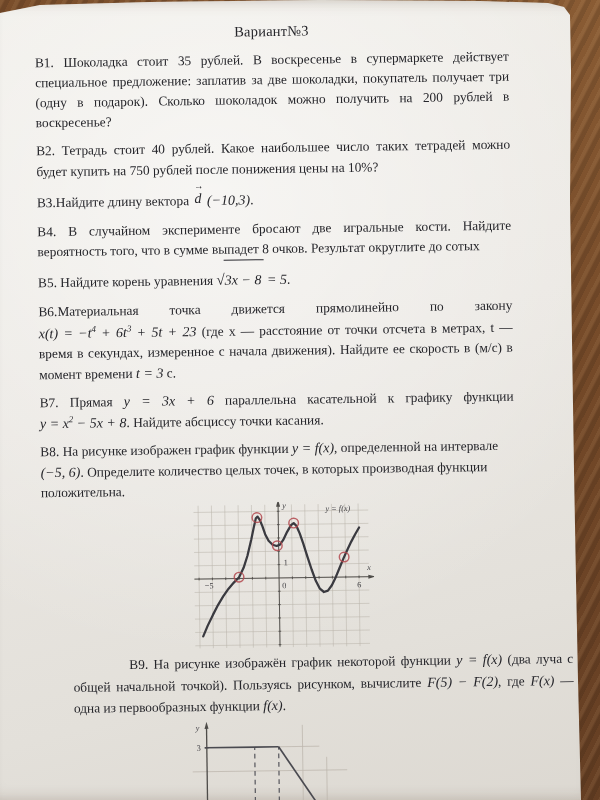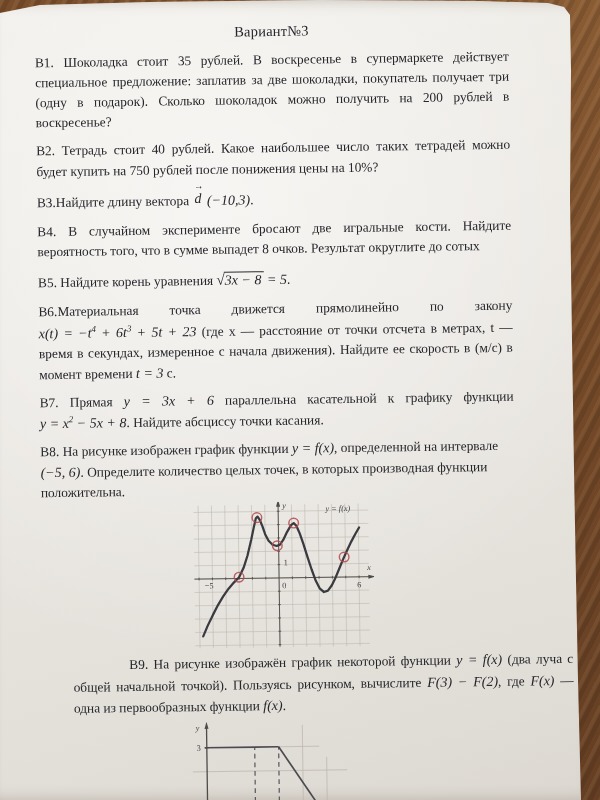--- a/index.html
+++ b/index.html
@@ -26,21 +26,21 @@
         color:#26262b;}
   .title{text-align:center;font-size:14.5px;letter-spacing:.2px;margin:2px 0 10px;font-weight:normal;}
   .prob{font-size:13.4px;line-height:1.5;text-align:justify;margin:0 0 8px;}
   .prob .math{font-size:14px;font-style:italic;white-space:nowrap;}
   .prob sup{font-size:9px;font-style:italic;}
   .m-b1{margin-bottom:8px}.m-b2{margin-bottom:8px}.m-b3{margin-bottom:9px}
   .m-b4{margin-bottom:9px}.m-b5{margin-bottom:9px}.m-b6{margin-bottom:7px}
   .m-b7{margin-bottom:7px}.m-b8{margin-bottom:2px;text-align:left}
   .m-b9{margin:0 0 2px 30px;text-indent:56px;width:500px;}
   .sqrt .rad{font-style:normal;font-size:15px;margin-right:-1px;}
-  .sqrt .radicand{border-top:1.2px solid #2a2a30;padding:0 2px 0 1px;font-style:italic;}
+  .sqrt .radicand{border-top:1.2px solid #2a2a30;padding:12px 2px 0 1px;font-style:italic;}
   .vec{display:inline-block;position:relative;padding:0 2px;vertical-align:2px;}
   .vec .vec-arrow{position:absolute;left:2px;top:-8px;font-size:9px;font-style:normal;}
   .fig1{margin:2px 0 4px 150px;}
   .fig2{margin:2px 0 8px 142px;}
   .fig-svg{display:block;}
 </style>
 </head>
 <body>
 
 <div class="wood"></div>
@@ -119,21 +119,21 @@
           <text x="-5.25" y="0.72" fill="#3e3d42" font-size="0.62" text-anchor="middle" font-family="&quot;Liberation Serif&quot;, serif">−5</text>
           <text x="0.38" y="0.78" fill="#3e3d42" font-size="0.62" text-anchor="middle" font-family="&quot;Liberation Serif&quot;, serif">0</text>
           <text x="0.52" y="-0.95" fill="#3e3d42" font-size="0.62" text-anchor="middle" font-family="&quot;Liberation Serif&quot;, serif">1</text>
           <text x="6" y="0.8" fill="#3e3d42" font-size="0.62" text-anchor="middle" font-family="&quot;Liberation Serif&quot;, serif">6</text>
           <text x="0.45" y="-5.22" fill="#3e3d42" font-size="0.62" text-anchor="middle" font-family="&quot;Liberation Serif&quot;, serif" font-style="italic">y</text>
           <text x="6.75" y="-0.5" fill="#3e3d42" font-size="0.62" text-anchor="middle" font-family="&quot;Liberation Serif&quot;, serif" font-style="italic">x</text>
           <text x="3.55" y="-4.95" fill="#3e3d42" font-size="0.62" text-anchor="start" font-family="&quot;Liberation Serif&quot;, serif" font-style="italic">y = f(x)</text>
         </svg>
     </div>
 
-    <p class="prob m-b9"><span>В9. На рисунке изображён график некоторой функции </span><span class="math">y = f(x)</span><span> (два луча с общей начальной точкой). Пользуясь рисунком, вычислите </span><span class="math">F(3) − F(2)</span><span>, где </span><span class="math">F(x)</span><span> — одна из первообразных функции </span><span class="math">f(x)</span><span>.</span></p>
+    <p class="prob m-b9"><span>В9. На рисунке изображён график некоторой функции </span><span class="math">y = f(x)</span><span> (два луча с общей начальной точкой). Пользуясь рисунком, вычислите </span><span class="math">F(5) − F(2)</span><span>, где </span><span class="math">F(x)</span><span> — одна из первообразных функции </span><span class="math">f(x)</span><span>.</span></p>
 
     <div class="fig2">
       <svg class="fig-svg" viewBox="-0.85 -4.2 7.1 5.05" width="170" height="121">
           <line x1="-0.6" y1="-2" x2="5.85" y2="-2" stroke="#bcb6ad" stroke-width="0.032"></line>
           <line x1="4" y1="0.55" x2="4" y2="-3.9" stroke="#bcb6ad" stroke-width="0.032"></line>
           <line x1="3" y1="-3" x2="4.7" y2="-3" stroke="#bcb6ad" stroke-width="0.032"></line>
           <line x1="5" y1="0.3" x2="5" y2="-2.55" stroke="#bcb6ad" stroke-width="0.032"></line>
           <line x1="-0.6" y1="0" x2="6.1" y2="0" stroke="#4e4c49" stroke-width="0.055"></line>
           <line x1="0" y1="0.6" x2="0" y2="-3.9" stroke="#4e4c49" stroke-width="0.055"></line>
           <polygon points="6.287,0 5.9878,-0.08415000000000002 5.9878,0.08415000000000002" fill="#4e4c49"></polygon>

